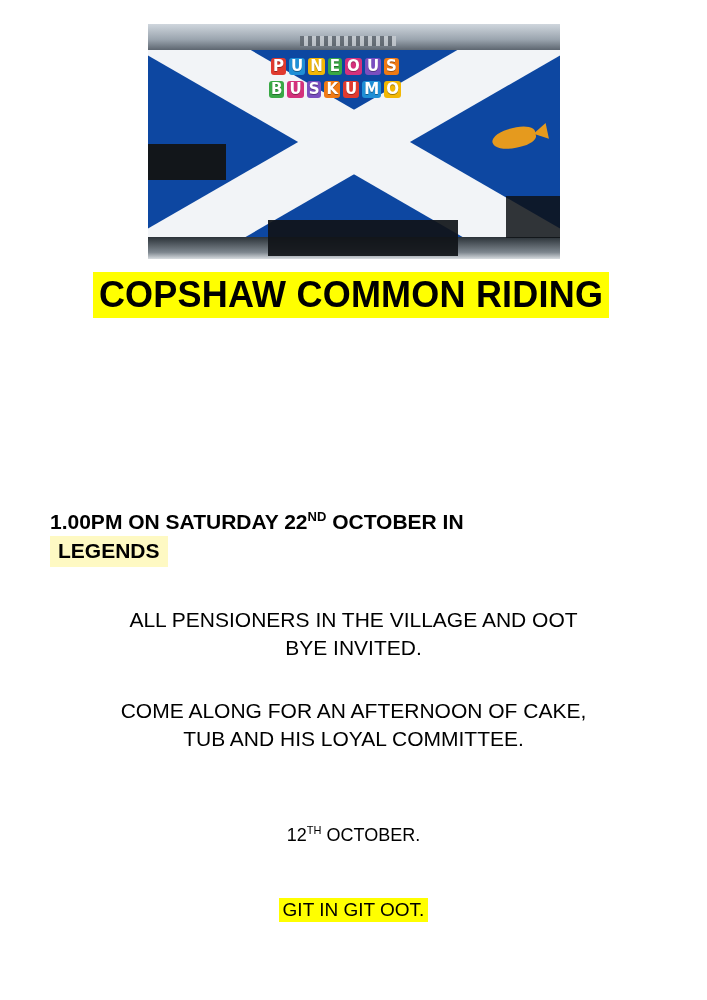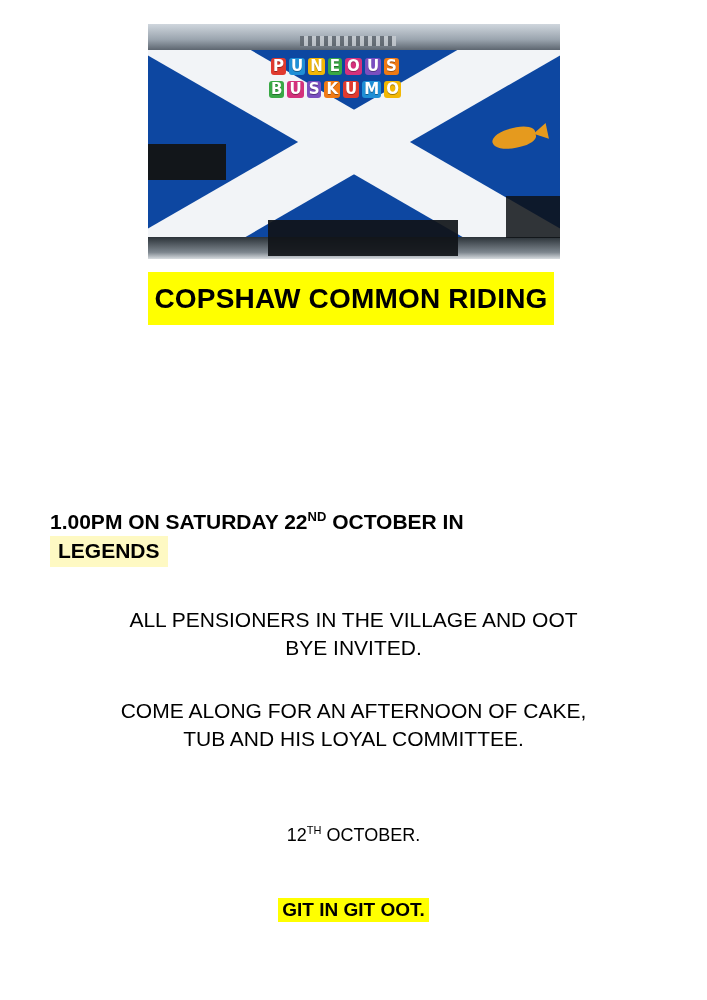--- a/index.html
+++ b/index.html
@@ -142,24 +142,24 @@
   
   .title-band {
     position: absolute;
     left: 44px;
     top: 272px;
     width: 614px;
     text-align: center;
   }
   .title-band .hl {
     background: #ffff00;
-    font-size: 28px;
+    font-size: 36px;
     font-weight: bold;
     letter-spacing: 0.2px;
-    padding: 10px 6px;
+    padding: 2px 6px;
     display: inline-block;
     line-height: 1.18;
   }
 
   .headline {
     position: absolute;
     left: 50px;
     top: 375px;
     width: 607px;
     text-align: center;
@@ -201,21 +201,21 @@
   .footer-hl {
     position: absolute;
     left: 50px;
     top: 898px;
     width: 607px;
     text-align: center;
   }
   .footer-hl span {
     background: #ffff00;
     font-size: 19px;
-    font-weight: bold;
+    font-weight: normal;
     padding: 1px 4px;
     display: inline-block;
   }
 </style>
 </head>
 <body>
 
 <div class="poster">
 
   <div class="photo-wrap">

